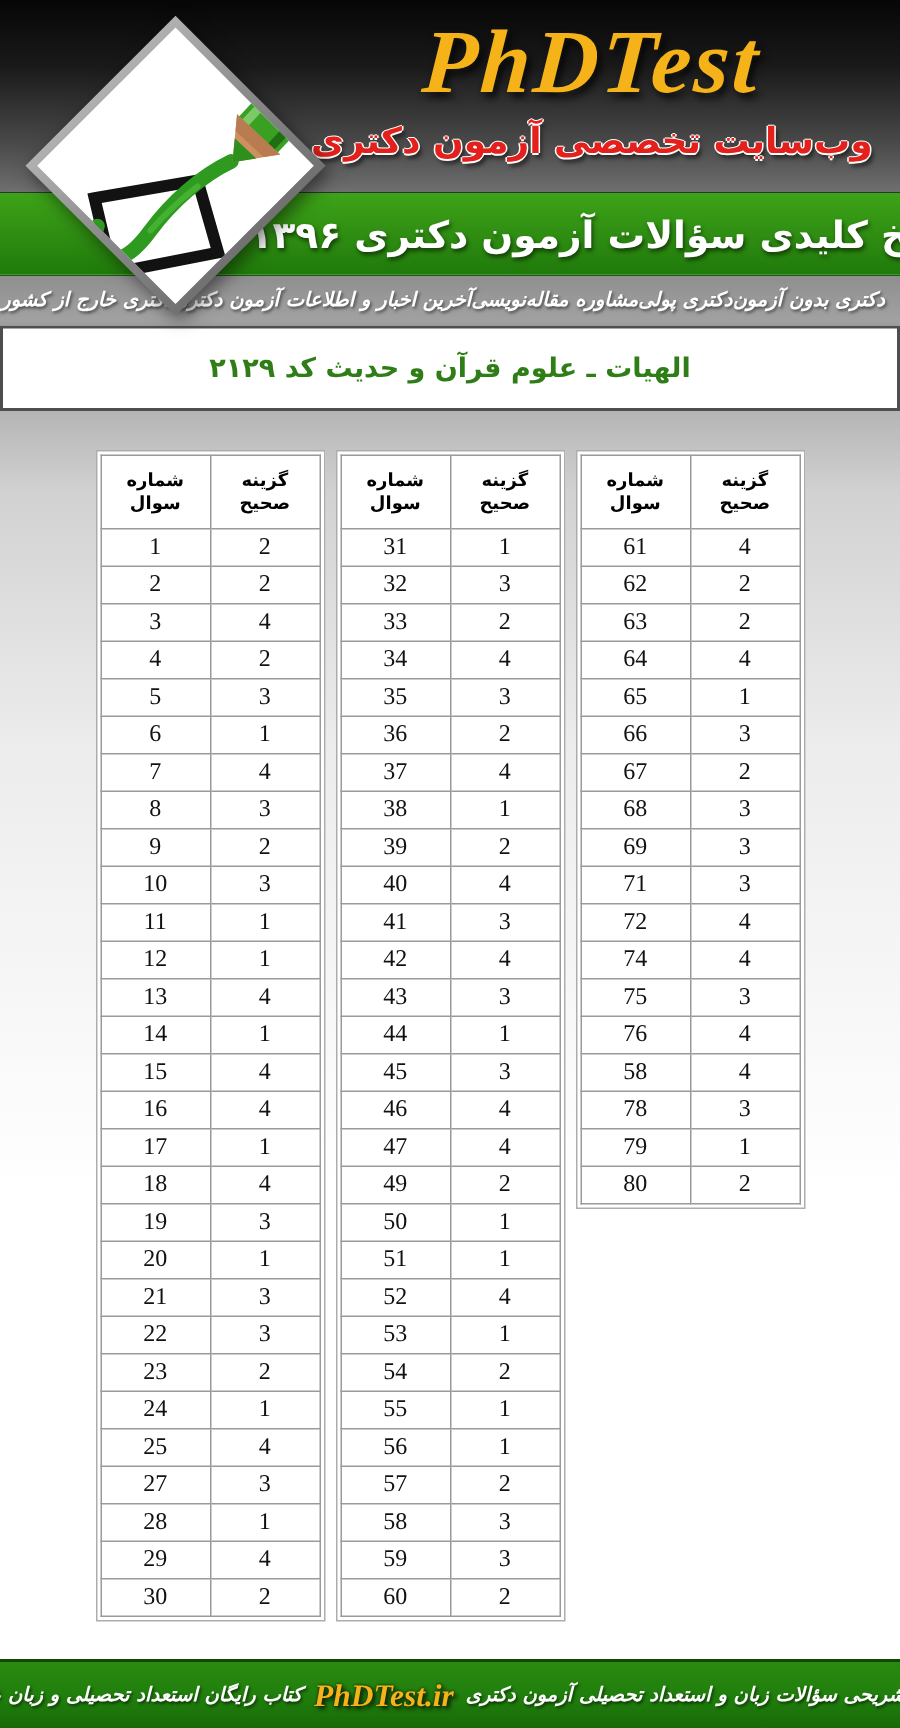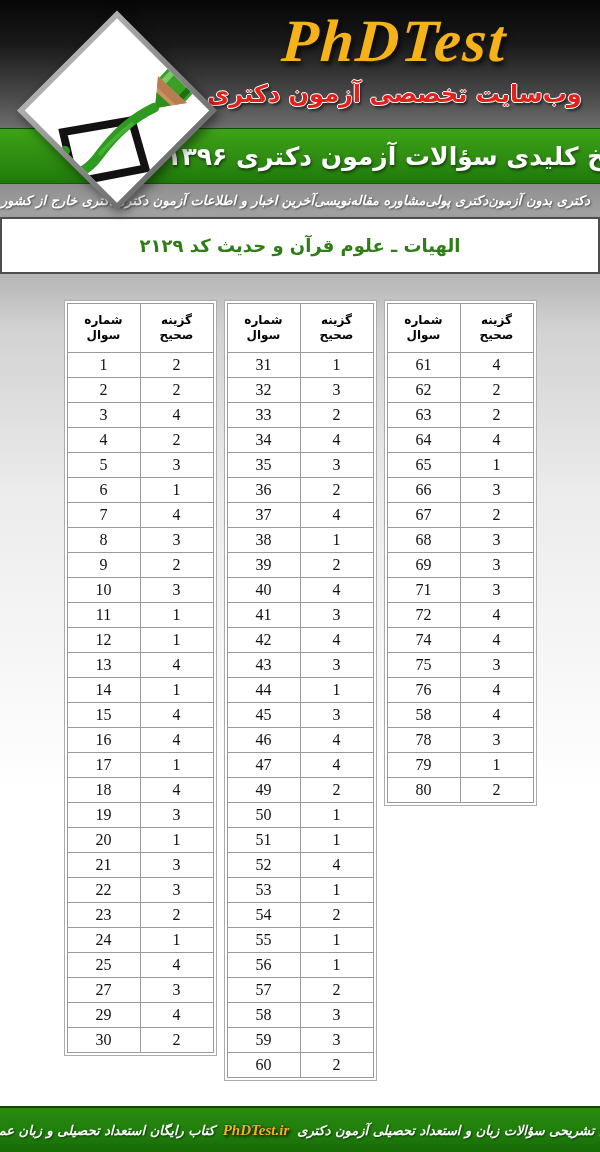--- a/index.html
+++ b/index.html
@@ -88,21 +88,21 @@
     background:linear-gradient(180deg,#2a8a10 0%,#1f7c0c 60%,#186a07 100%);
     border-top:2px solid #0d4a03;
     display:flex;align-items:center;justify-content:center;gap:8px;
   }
   .footer .foot-text{
     color:#fff;font-size:13px;font-weight:bold;font-style:italic;white-space:nowrap;
     text-shadow:1px 1px 2px rgba(0,0,0,.55);
   }
   .footer .site-link{
     font-family:"Liberation Serif","DejaVu Serif",serif;direction:ltr;
-    font-style:italic;font-weight:bold;font-size:15px;color:var(--brand-yellow,#f6b319);
+    font-style:italic;font-weight:bold;font-size:21px;color:var(--brand-yellow,#f6b319);
     text-shadow:0 0 2px #111,2px 2px 3px rgba(0,0,0,.7);cursor:pointer;
   }
 </style>
 </head>
 <body>
 
 <div class="header-top">
   <svg class="logo" viewBox="0 0 210 210">
     <defs>
       <linearGradient id="edgeGrad" x1="0" y1="0" x2="1" y2="1">
@@ -269,20 +269,24 @@
             </tr>
             <tr>
               <td>25</td>
               <td>4</td>
             </tr>
             <tr>
               <td>27</td>
               <td>3</td>
             </tr>
             <tr>
+              <td>28</td>
+              <td>1</td>
+            </tr>
+            <tr>
               <td>29</td>
               <td>4</td>
             </tr>
             <tr>
               <td>30</td>
               <td>2</td>
             </tr>
           </tbody>
       </table>
     </div>

